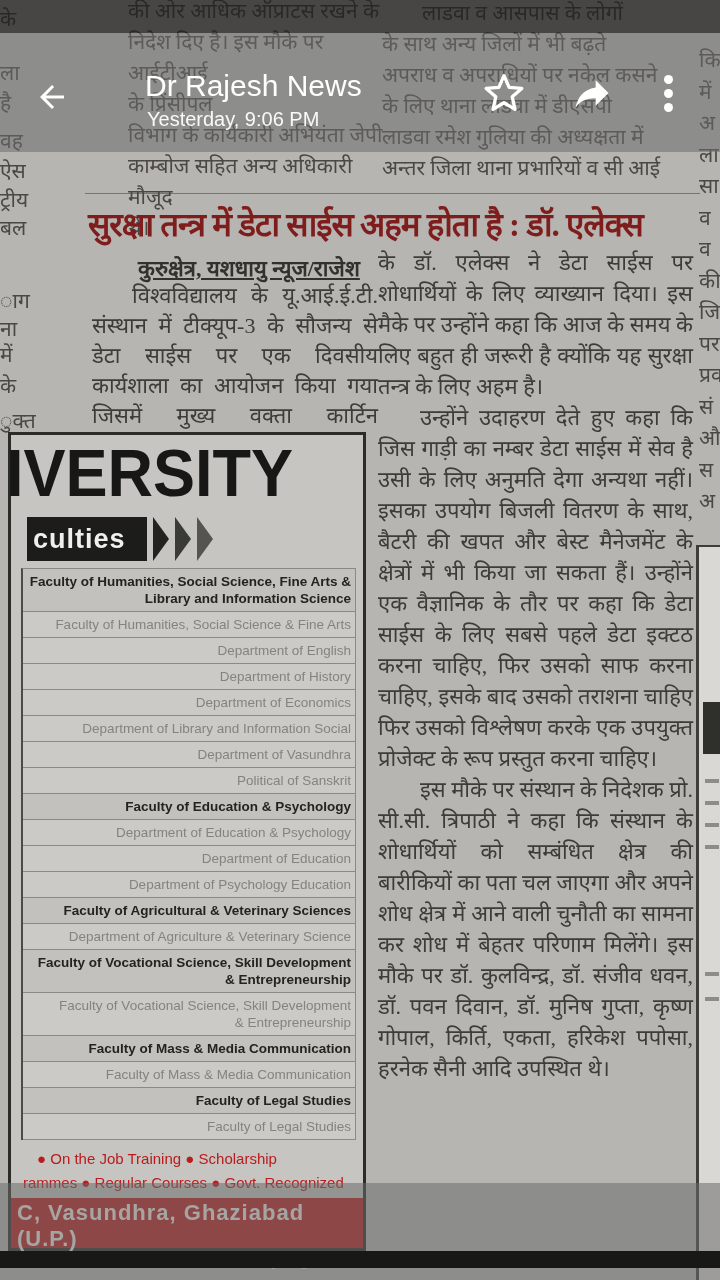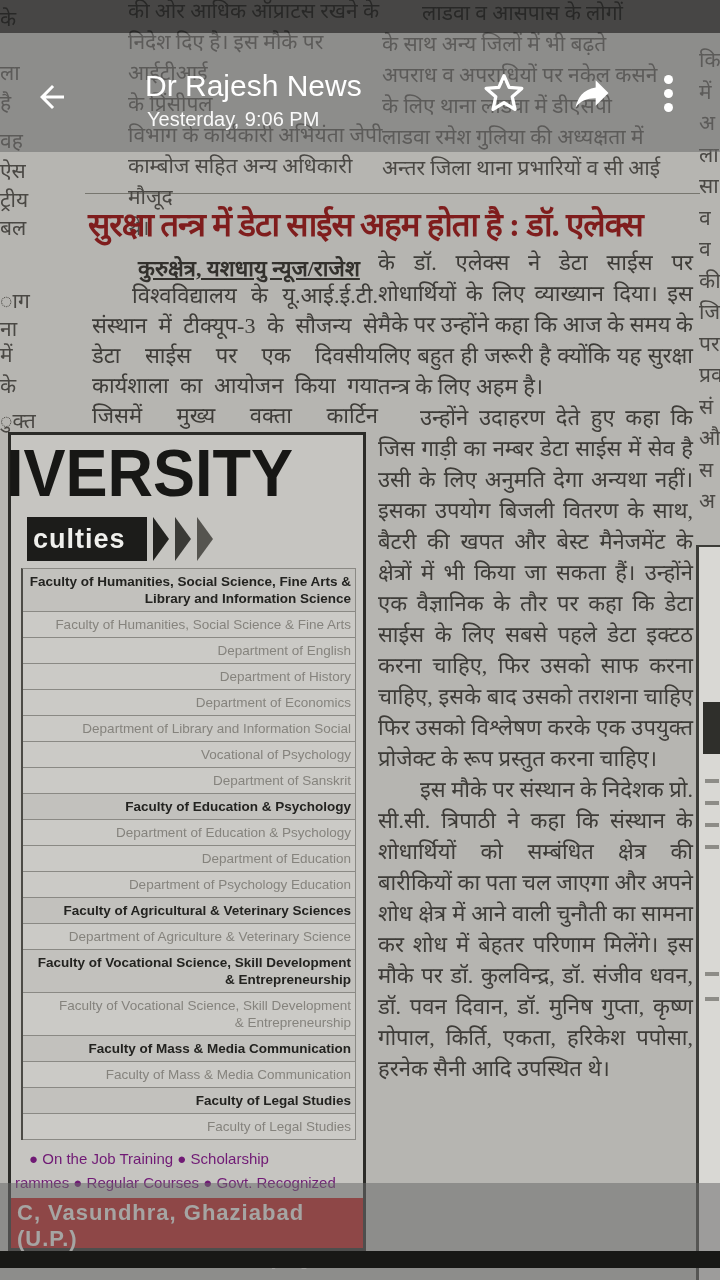--- a/index.html
+++ b/index.html
@@ -35,21 +35,21 @@
   .ad-banner-bar span{color:#efefec;font-size:27px;font-weight:bold;padding-left:6px;letter-spacing:1px;}
   .chev{width:0;height:0;border-top:22px solid transparent;border-bottom:22px solid transparent;
     border-left:16px solid #22221f;margin-left:6px;}
   .chev.c2{border-left-color:#3a3a36;}
   .chev.c3{border-left-color:#55544f;}
   .ad-table{position:absolute;left:10px;top:133px;width:332px;
     border-left:2px solid #4c4b46;border-right:1px solid #8a8984;border-top:1px solid #8a8984;text-align:right;}
   .ad-row{border-bottom:1px solid #8a8984;font-size:13.5px;line-height:17px;padding:4px 4px 4px 24px;
     color:#85837d;background:#cbcac6;min-height:16px;}
   .ad-row.hdr{font-weight:bold;color:#232320;background:#c2c1bd;padding-left:6px;}
-  .ad-bullets{position:absolute;left:4px;top:712px;width:100%;font-size:15px;color:#701a75;line-height:24px;}
+  .ad-bullets{position:absolute;left:12px;top:712px;width:100%;font-size:15px;color:#b91c1c;line-height:24px;}
   .ad-bullets .b1{padding-left:14px;}
   .ad-bullets .b2{padding-left:0px;}
   .ad-footer{position:absolute;left:0;bottom:0;width:100%;height:50px;background:#b91c1c;
     color:#eceae6;text-align:left;}
   .ad-footer .f1{font-size:22px;font-weight:bold;padding:2px 0 0 6px;letter-spacing:1px;}
   .ad-footer .f2{font-size:15px;font-weight:bold;padding-left:2px;letter-spacing:0.5px;}
   
   .right-strip{position:absolute;left:696px;top:545px;width:24px;height:735px;
     background:#d9d8d4;border-left:3px solid #3d3d39;border-top:2px solid #3d3d39;}
   .strip-block{position:absolute;left:4px;top:155px;width:20px;height:52px;background:#2f2f2b;}
@@ -149,22 +149,22 @@
       <div class="chev c2"></div>
       <div class="chev c3"></div>
     </div>
     <div class="ad-table">
       <div class="ad-row hdr">Faculty of Humanities, Social Science, Fine Arts &amp; Library and Information Science</div>
       <div class="ad-row">Faculty of Humanities, Social Science &amp; Fine Arts</div>
       <div class="ad-row">Department of English</div>
       <div class="ad-row">Department of History</div>
       <div class="ad-row">Department of Economics</div>
       <div class="ad-row">Department of Library and Information Social</div>
-      <div class="ad-row">Vocational of Psychology</div>
-      <div class="ad-row">Department of Sanskrit</div>
+      <div class="ad-row">Department of Vasundhra</div>
+      <div class="ad-row">Political of Sanskrit</div>
       <div class="ad-row hdr">Faculty of Education &amp; Psychology</div>
       <div class="ad-row">Department of Education &amp; Psychology</div>
       <div class="ad-row">Department of Education</div>
       <div class="ad-row">Department of Psychology Education</div>
       <div class="ad-row hdr">Faculty of Agricultural &amp; Veterinary Sciences</div>
       <div class="ad-row">Department of Agriculture &amp; Veterinary Science</div>
       <div class="ad-row hdr">Faculty of Vocational Science, Skill Development &amp; Entrepreneurship</div>
       <div class="ad-row">Faculty of Vocational Science, Skill Development &amp; Entrepreneurship</div>
       <div class="ad-row hdr">Faculty of Mass &amp; Media Communication</div>
       <div class="ad-row">Faculty of Mass &amp; Media Communication</div>

